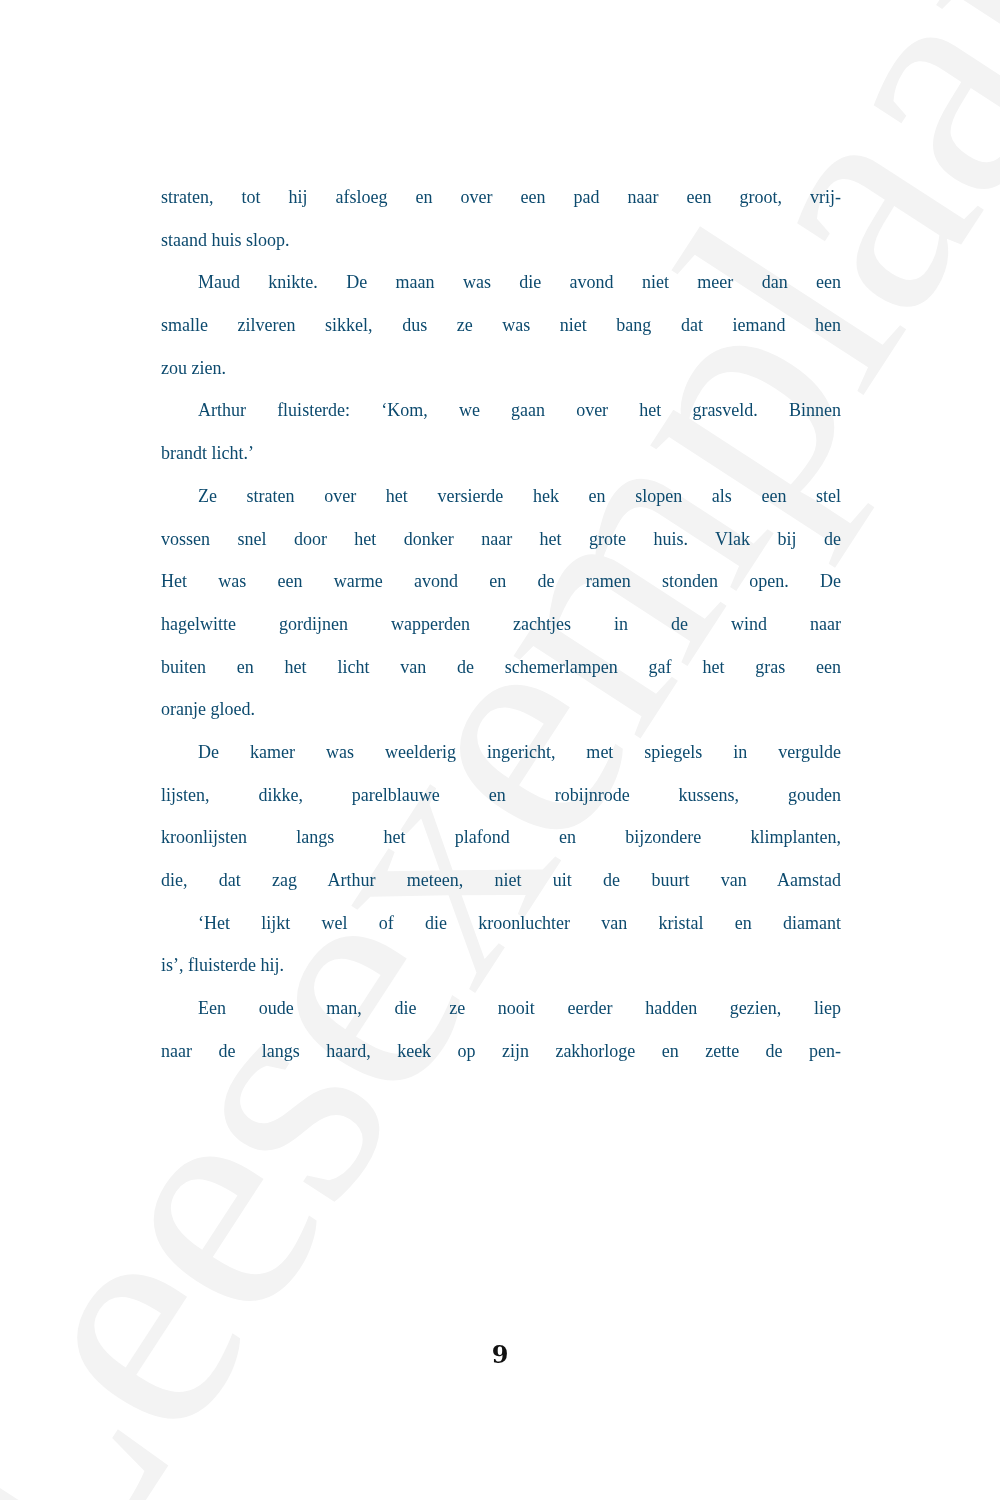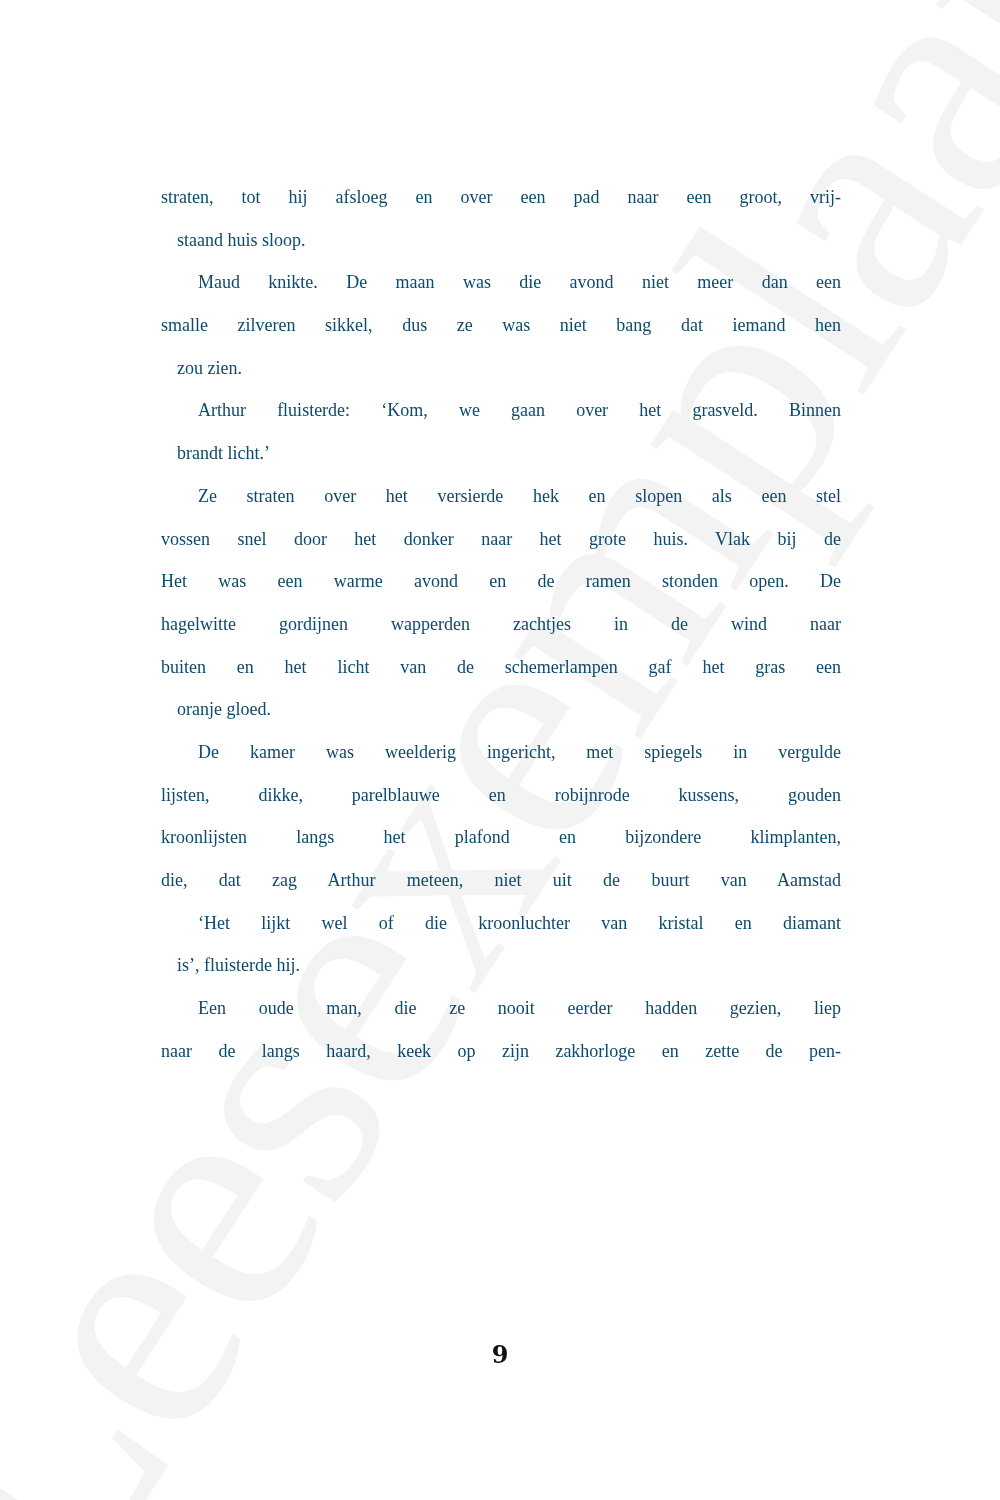--- a/index.html
+++ b/index.html
@@ -21,21 +21,21 @@
     position: absolute;
     left: 161px; top: 176px;
     width: 680px;
     z-index: 1;
     font-family: "Liberation Serif", "DejaVu Serif", serif;
     font-size: 18px;
     line-height: 42.7px;
     color: #0c4a6e;
   }
   .line { display: block; white-space: nowrap; text-align: justify; text-align-last: justify; height: 42.7px; }
-  .line.last { text-align-last: left; margin-left: 16px; }
+  .line.last { text-align-last: left; }
   .line.indent { padding-left: 37px; }
   .pn {
     position: absolute; left: 0; width: 1000px; top: 1340px; text-align: center;
     font-family: "DejaVu Serif", serif; font-weight: bold; font-size: 24px; color: #111;
     z-index: 1;
   }
 </style>
 </head>
 <body>
 

